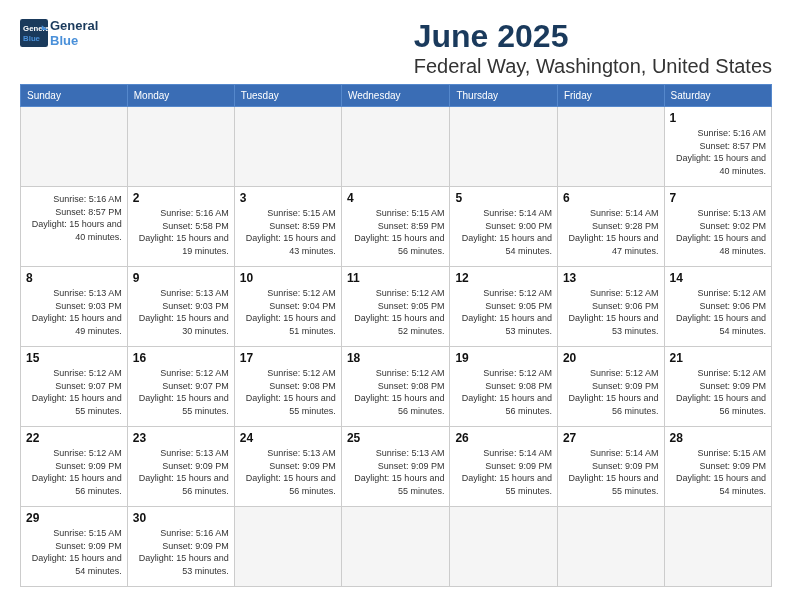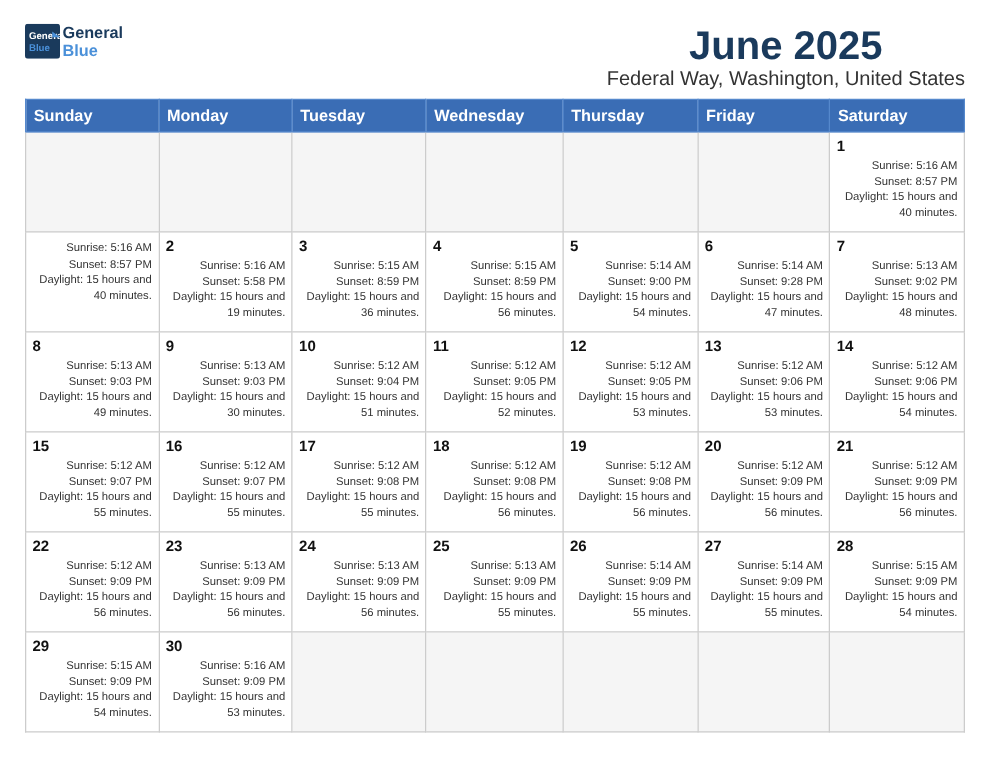--- a/index.html
+++ b/index.html
@@ -24,44 +24,44 @@
     .logo {
       display: flex;
       align-items: center;
     }
     .logo-icon {
       width: 28px;
       height: 28px;
       margin-right: 2px;
     }
     .title-block {
-      text-align: center;
+      text-align: left;
     }
     .title-block h1 {
       font-size: 32px;
       color: #1a3a5c;
       font-weight: bold;
     }
     .title-block h2 {
-      font-size: 16px;
+      font-size: 20px;
       color: #333;
       font-weight: normal;
     }
     .calendar {
       width: 100%;
       border-collapse: collapse;
       border: 1px solid #ccc;
     }
     .calendar th {
       background-color: #3a6db5;
       color: #fff;
       text-align: left;
       padding: 5px 6px;
-      font-size: 13px;
-      font-weight: bold;
+      font-size: 10px;
+      font-weight: normal;
       border: 1px solid #5588cc;
     }
     .calendar td {
       vertical-align: top;
       border: 1px solid #ccc;
       padding: 4px 5px;
       font-size: 9.5px;
       color: #333;
       width: 113px;
       height: 80px;
@@ -142,21 +142,21 @@
           <td>
             <span class="day-num"></span>
             <div class="day-info"><span>Sunrise: 5:16 AM</span><br><span>Sunset: 8:57 PM</span><br><span>Daylight: 15 hours and 40 minutes.</span></div>
           </td>
           <td>
             <span class="day-num">2</span>
             <div class="day-info"><span>Sunrise: 5:16 AM</span><br><span>Sunset: 5:58 PM</span><br><span>Daylight: 15 hours and 19 minutes.</span></div>
           </td>
           <td>
             <span class="day-num">3</span>
-            <div class="day-info"><span>Sunrise: 5:15 AM</span><br><span>Sunset: 8:59 PM</span><br><span>Daylight: 15 hours and 36 minutes.</span></div>
+            <div class="day-info"><span>Sunrise: 5:15 AM</span><br><span>Sunset: 8:59 PM</span><br><span>Daylight: 15 hours and 43 minutes.</span></div>
           </td>
           <td>
             <span class="day-num">4</span>
             <div class="day-info"><span>Sunrise: 5:15 AM</span><br><span>Sunset: 8:59 PM</span><br><span>Daylight: 15 hours and 56 minutes.</span></div>
           </td>
           <td>
             <span class="day-num">5</span>
             <div class="day-info"><span>Sunrise: 5:14 AM</span><br><span>Sunset: 9:00 PM</span><br><span>Daylight: 15 hours and 54 minutes.</span></div>
           </td>
           <td>

